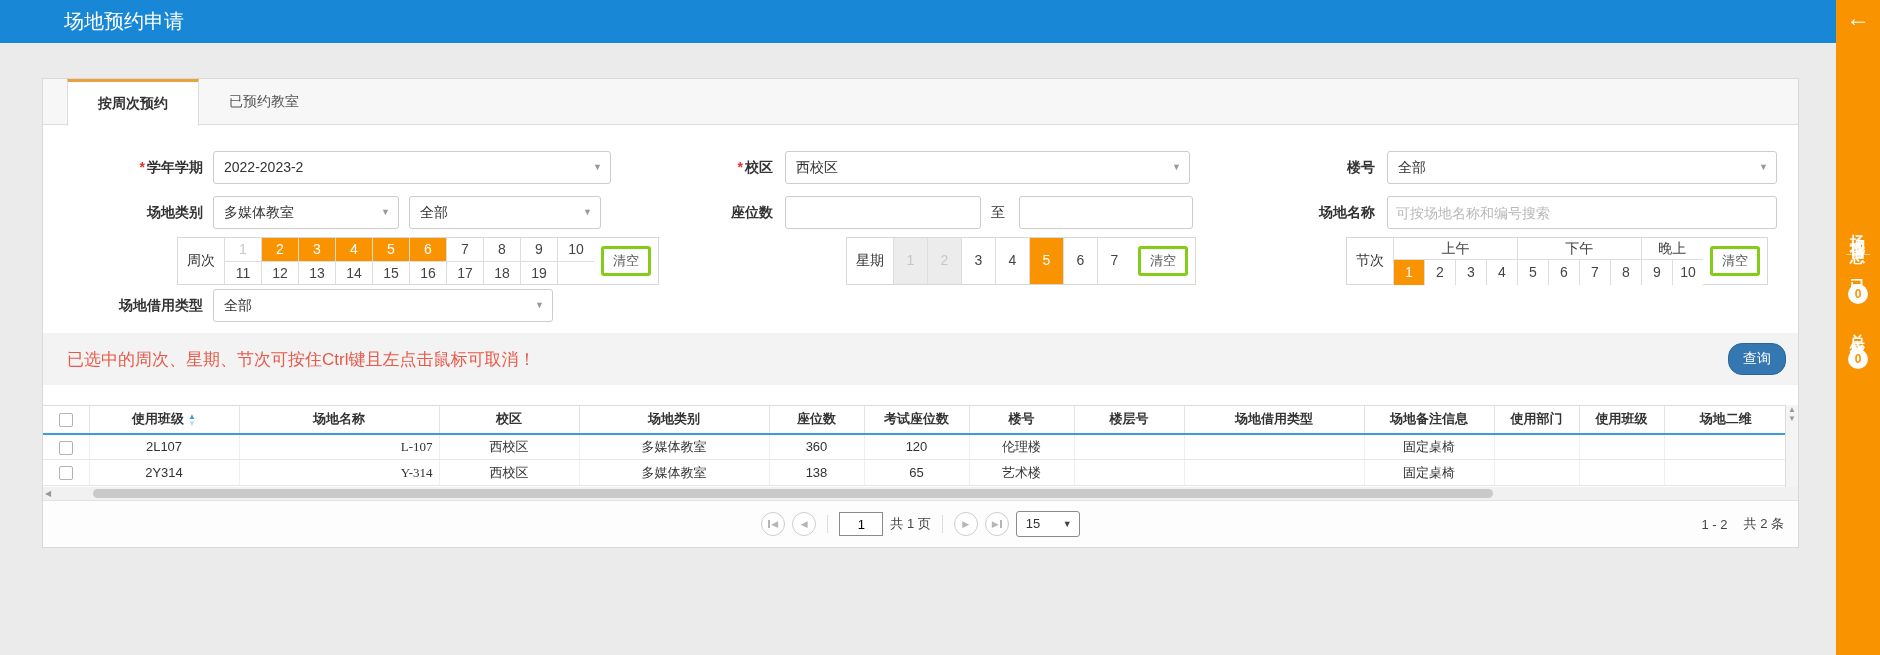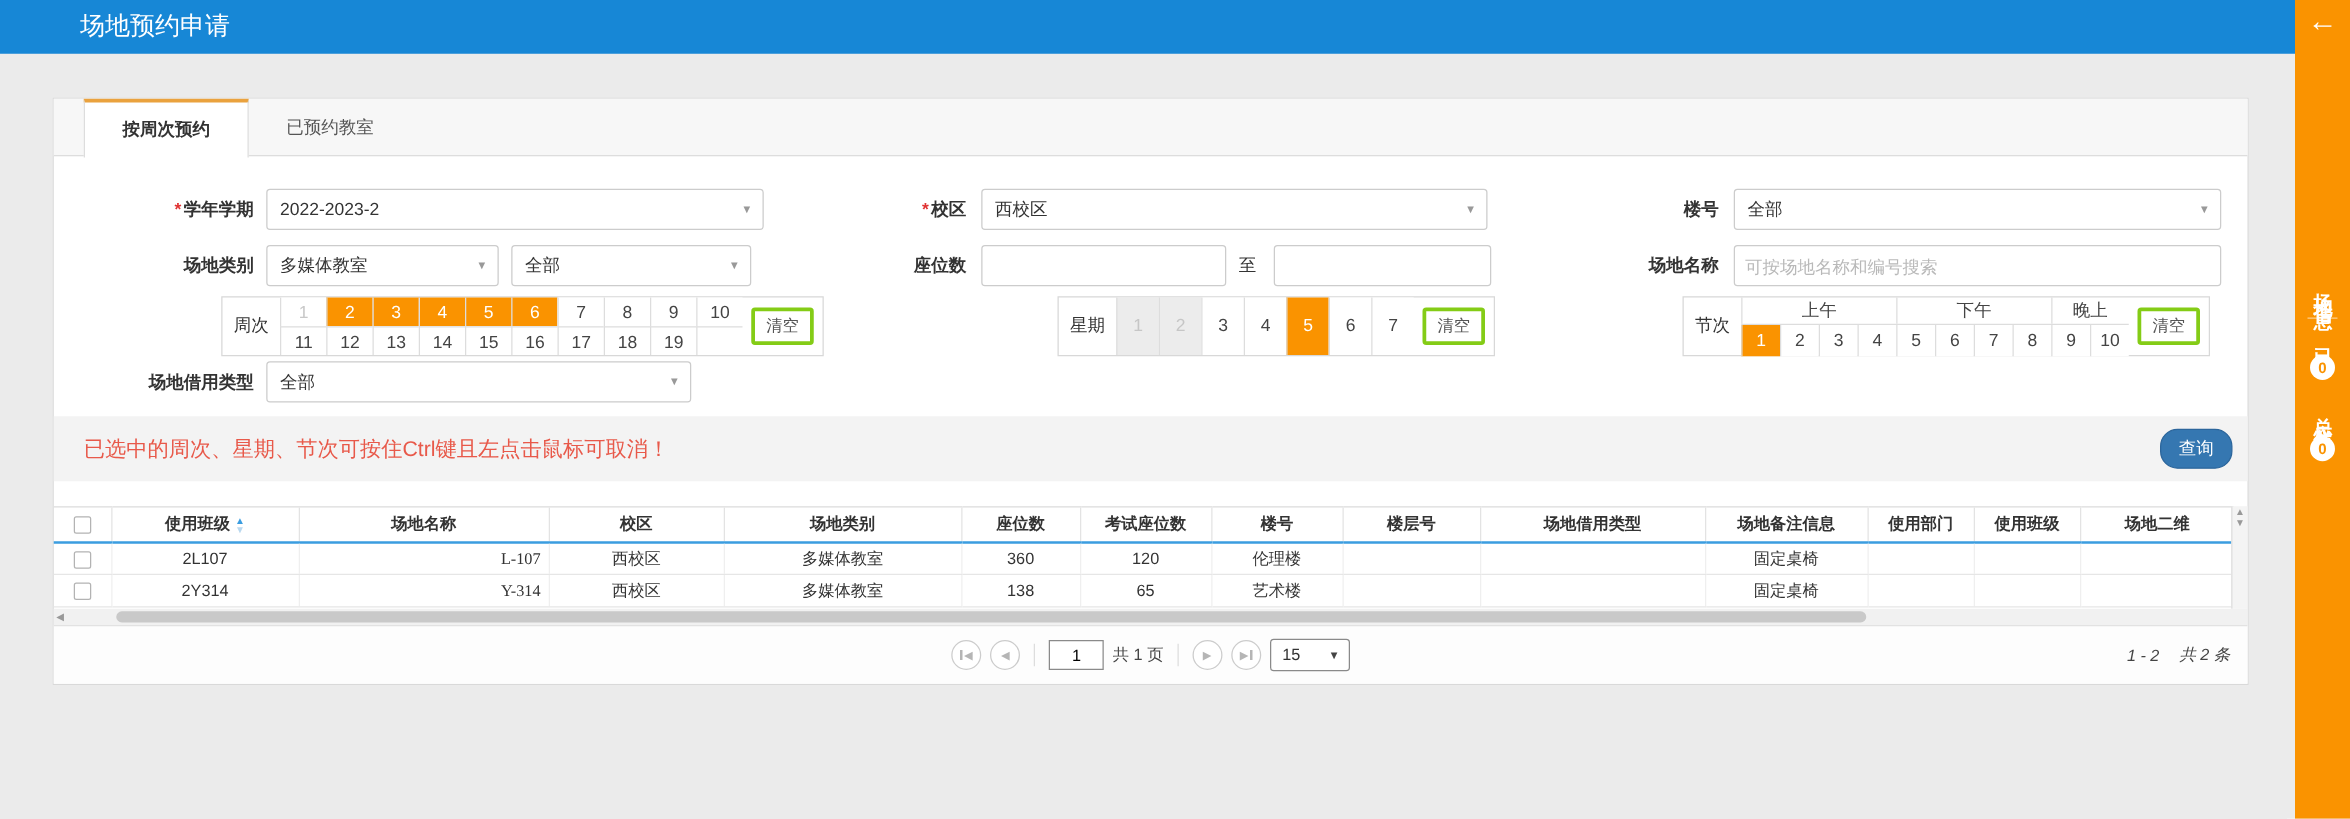--- a/index.html
+++ b/index.html
@@ -105,21 +105,21 @@
           display:flex; align-items:center; justify-content:center; font-size:9px; gap:1px; cursor:pointer; }
   .pbtn .bar { width:2px; height:8px; background:#b5b5b5; }
   .pipe { width:1px; height:18px; background:#ddd; margin:0 4px; }
   .pginput { width:44px; height:24px; border:1px solid #8a8a8a; font-size:13px; text-align:center;
              font-family:inherit; outline:none; }
   .pglbl { font-size:13px; color:#444; white-space:nowrap; }
   .psize { position:relative; width:64px; height:26px; border:1px solid #8a8a8a; border-radius:3px;
            background:#fff; font-size:13px; line-height:24px; padding-left:9px; cursor:pointer; }
   .psize .caret { position:absolute; right:7px; top:0; line-height:24px; font-size:9px; color:#444; }
   .pright { position:absolute; right:14px; top:0; bottom:0; display:flex; align-items:center; gap:16px;
-            font-size:13px; color:#444;font-style:italic; }
+            font-size:13px; color:#444; }
 </style>
 </head>
 <body>
 
 <div class="topbar">
   <div class="title">场地预约申请</div>
 </div>
 
 <div class="side">
   <div class="back">←</div>

